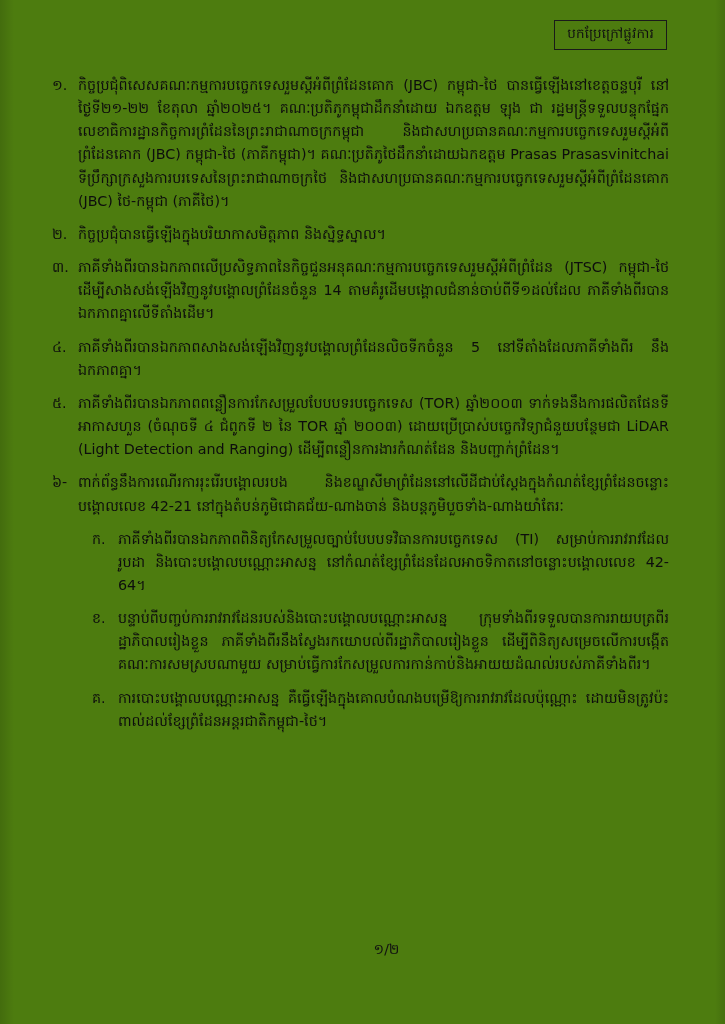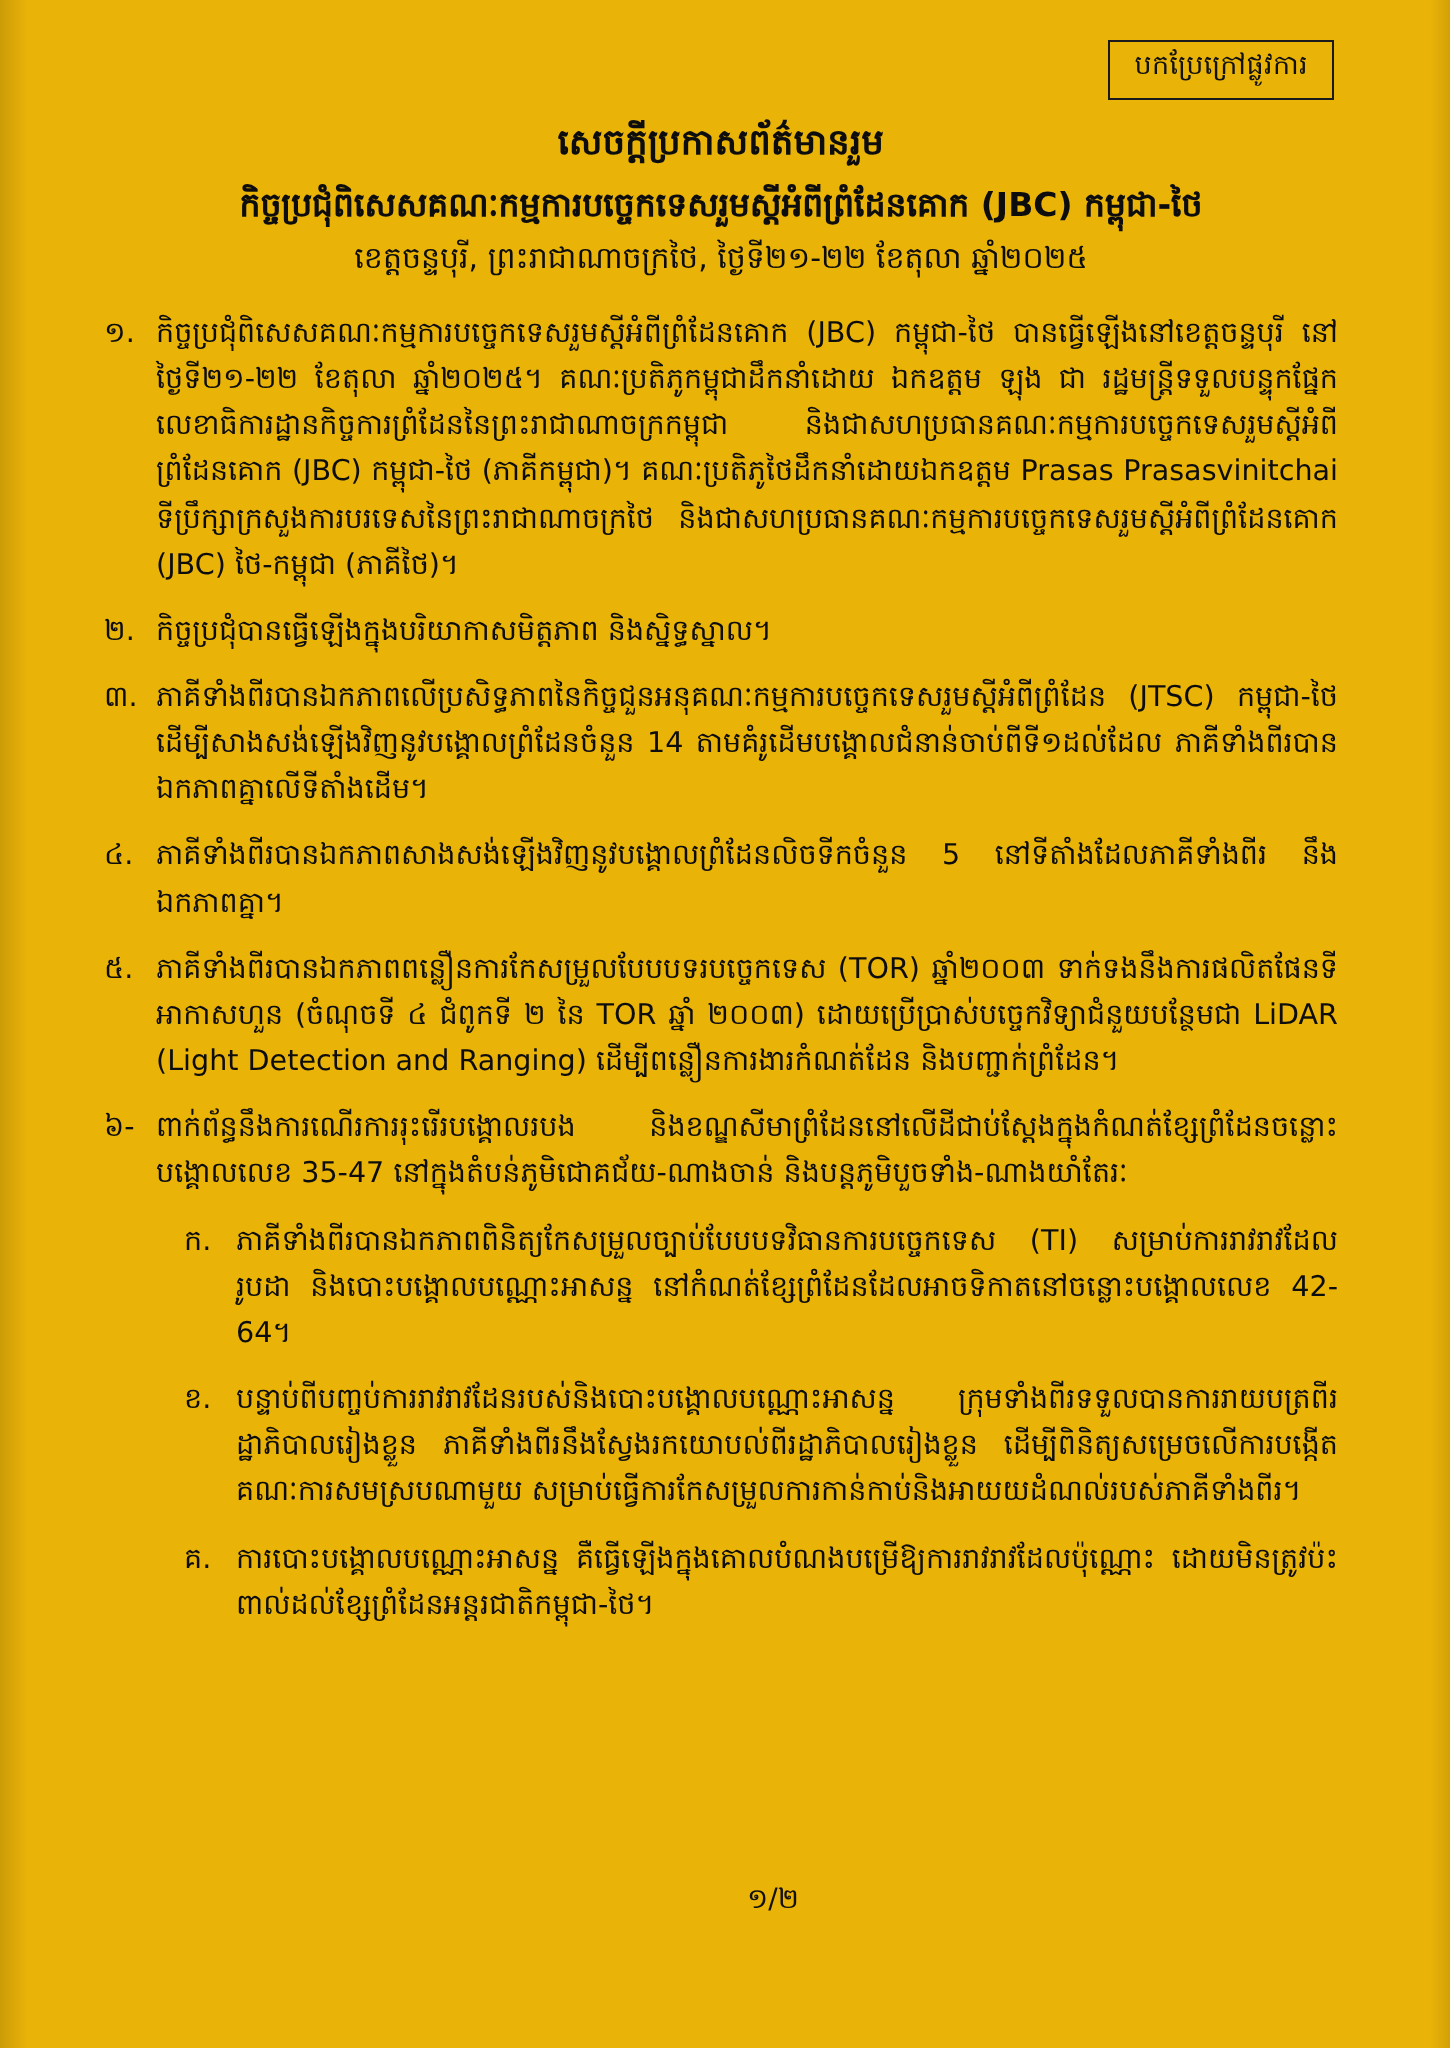--- a/index.html
+++ b/index.html
@@ -7,21 +7,21 @@
     padding: 0;
     background: #c9c9c9;
   }
   body {
     font-family: "DejaVu Sans", "Liberation Sans", sans-serif;
   }
   .page {
     position: relative;
     width: 725px;
     height: 1024px;
-    background: #eab308;
+    background: #4d7c0f;
     overflow: hidden;
     box-sizing: border-box;
     padding: 0;
   }
   
   .page::before {
     content: "";
     position: absolute;
     left: 0; top: 0; bottom: 0;
     width: 14px;
@@ -122,25 +122,20 @@
 <body>
 
 <div class="page">
 
   <div class="stamp-box">
     <span>បកប្រែក្រៅផ្លូវការ</span>
   </div>
 
   <div class="doc">
 
-    <div class="title-block">
-      <div class="t1">សេចក្តីប្រកាសព័ត៌មានរួម</div>
-      <div class="t2">កិច្ចប្រជុំពិសេសគណៈកម្មការបច្ចេកទេសរួមស្តីអំពីព្រំដែនគោក (JBC) កម្ពុជា-ថៃ</div>
-      <div class="t3">ខេត្តចន្ទបុរី, ព្រះរាជាណាចក្រថៃ, ថ្ងៃទី២១-២២ ខែតុលា ឆ្នាំ២០២៥</div>
-    </div>
 
     <div class="body">
 
       <div class="item">
         <div class="num">១.</div>
         <div class="txt">កិច្ចប្រជុំពិសេសគណៈកម្មការបច្ចេកទេសរួមស្តីអំពីព្រំដែនគោក (JBC) កម្ពុជា-ថៃ បានធ្វើឡើងនៅខេត្តចន្ទបុរី នៅថ្ងៃទី២១-២២ ខែតុលា ឆ្នាំ២០២៥។ គណៈប្រតិភូកម្ពុជាដឹកនាំដោយ ឯកឧត្តម ឡុង ជា រដ្ឋមន្ត្រីទទួលបន្ទុកផ្នែកលេខាធិការដ្ឋានកិច្ចការព្រំដែននៃព្រះរាជាណាចក្រកម្ពុជា និងជាសហប្រធានគណៈកម្មការបច្ចេកទេសរួមស្តីអំពីព្រំដែនគោក (JBC) កម្ពុជា-ថៃ (ភាគីកម្ពុជា)។ គណៈប្រតិភូថៃដឹកនាំដោយឯកឧត្តម Prasas Prasasvinitchai ទីប្រឹក្សាក្រសួងការបរទេសនៃព្រះរាជាណាចក្រថៃ និងជាសហប្រធានគណៈកម្មការបច្ចេកទេសរួមស្តីអំពីព្រំដែនគោក (JBC) ថៃ-កម្ពុជា (ភាគីថៃ)។</div>
       </div>
 
       <div class="item">
         <div class="num">២.</div>
@@ -157,21 +152,21 @@
         <div class="txt">ភាគីទាំងពីរបានឯកភាពសាងសង់ឡើងវិញនូវបង្គោលព្រំដែនលិចទីកចំនួន 5 នៅទីតាំងដែលភាគីទាំងពីរ នឹងឯកភាពគ្នា។</div>
       </div>
 
       <div class="item">
         <div class="num">៥.</div>
         <div class="txt">ភាគីទាំងពីរបានឯកភាពពន្លឿនការកែសម្រួលបែបបទរបច្ចេកទេស (TOR) ឆ្នាំ២០០៣ ទាក់ទងនឹងការផលិតផែនទីអាកាសហួន (ចំណុចទី ៤ ជំពូកទី ២ នៃ TOR ឆ្នាំ ២០០៣) ដោយប្រើប្រាស់បច្ចេកវិទ្យាជំនួយបន្ថែមជា LiDAR (Light Detection and Ranging) ដើម្បីពន្លឿនការងារកំណត់ដែន និងបញ្ជាក់ព្រំដែន។</div>
       </div>
 
       <div class="item">
         <div class="num">៦-</div>
-        <div class="txt">ពាក់ព័ន្ធនឹងការណើរការរុះរើរបង្គោលរបង និងខណ្ឌសីមាព្រំដែននៅលើដីជាប់ស្តែងក្នុងកំណត់ខ្សែព្រំដែនចន្លោះបង្គោលលេខ 35-47 នៅក្នុងតំបន់ភូមិជោគជ័យ-ណាងចាន់ និងបន្តភូមិបួចទាំង-ណាងយាំតែរៈ</div>
+        <div class="txt">ពាក់ព័ន្ធនឹងការណើរការរុះរើរបង្គោលរបង និងខណ្ឌសីមាព្រំដែននៅលើដីជាប់ស្តែងក្នុងកំណត់ខ្សែព្រំដែនចន្លោះបង្គោលលេខ 42-21 នៅក្នុងតំបន់ភូមិជោគជ័យ-ណាងចាន់ និងបន្តភូមិបួចទាំង-ណាងយាំតែរៈ</div>
       </div>
 
       <div class="item sub">
         <div class="num">ក.</div>
         <div class="txt">ភាគីទាំងពីរបានឯកភាពពិនិត្យកែសម្រួលច្បាប់បែបបទវិធានការបច្ចេកទេស (TI) សម្រាប់ការរាវរាវដែលរូបដា និងបោះបង្គោលបណ្ណោះអាសន្ន នៅកំណត់ខ្សែព្រំដែនដែលអាចទិកាតនៅចន្លោះបង្គោលលេខ 42-64។</div>
       </div>
 
       <div class="item sub">
         <div class="num">ខ.</div>
         <div class="txt">បន្ទាប់ពីបញ្ចប់ការរាវរាវដែនរបស់និងបោះបង្គោលបណ្ណោះអាសន្ន ក្រុមទាំងពីរទទួលបានការរាយបត្រពីរដ្ឋាភិបាលរៀងខ្លួន ភាគីទាំងពីរនឹងស្វែងរកយោបល់ពីរដ្ឋាភិបាលរៀងខ្លួន ដើម្បីពិនិត្យសម្រេចលើការបង្កើតគណៈការសមស្របណាមួយ សម្រាប់ធ្វើការកែសម្រួលការកាន់កាប់និងអាយយដំណល់របស់ភាគីទាំងពីរ។</div>

